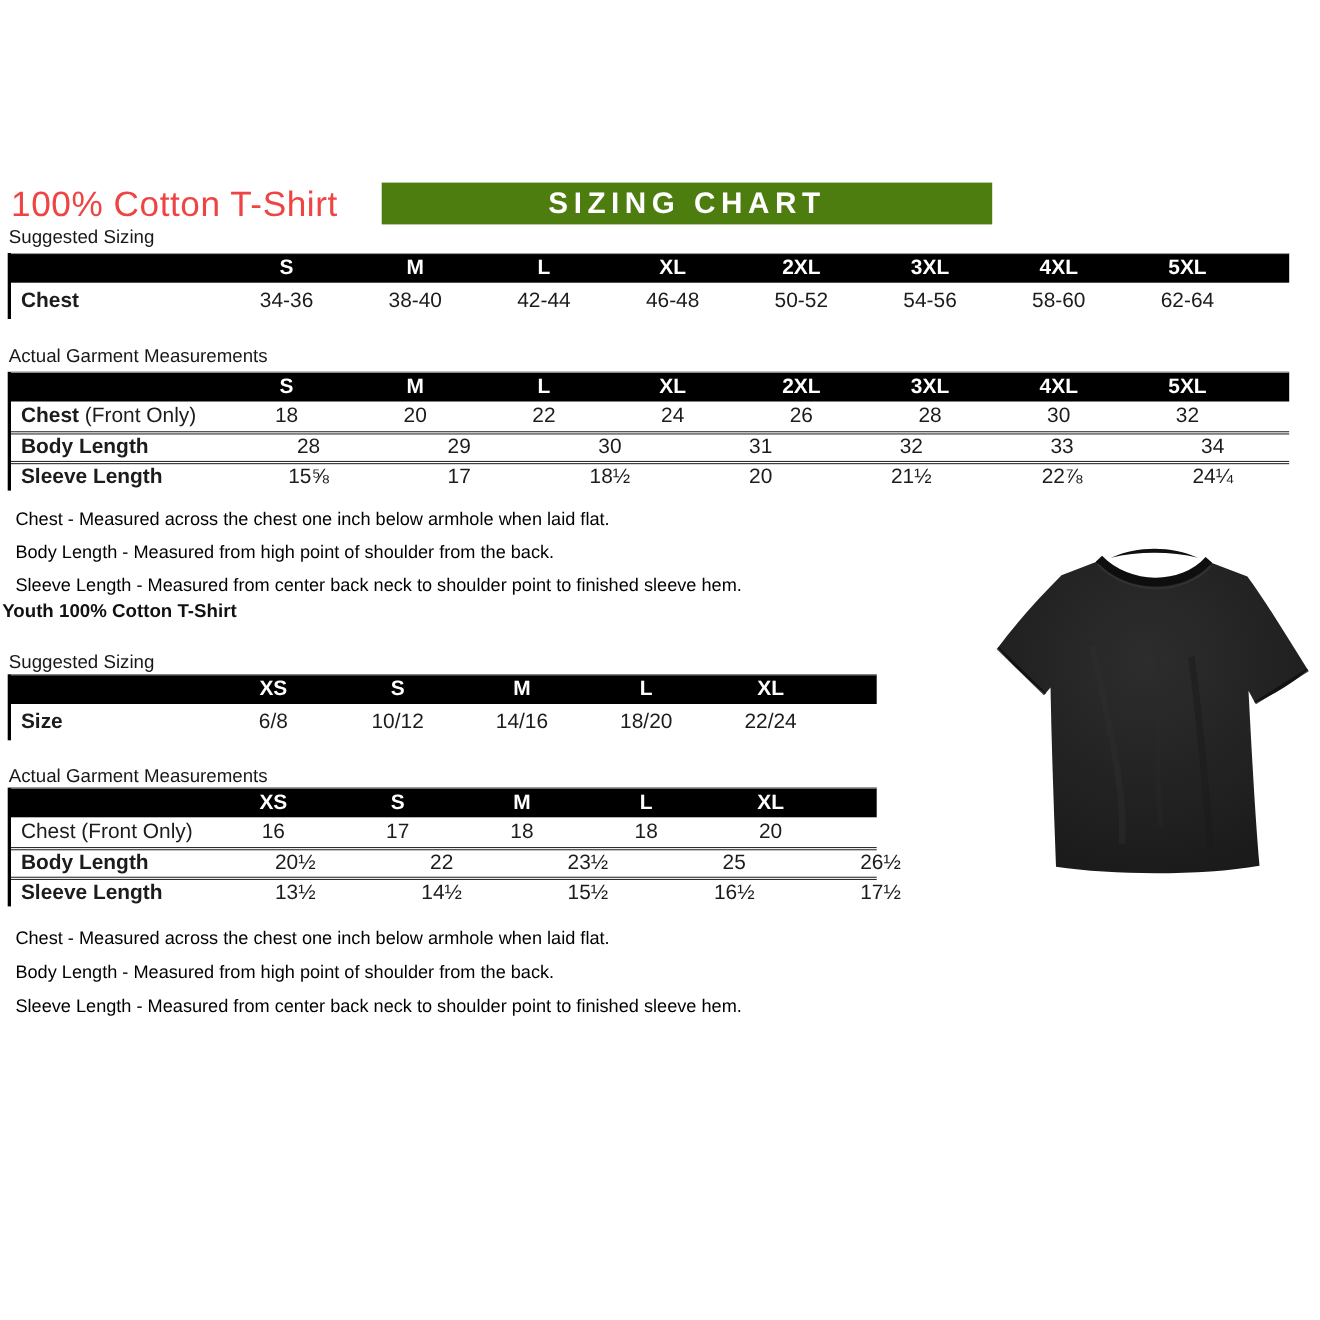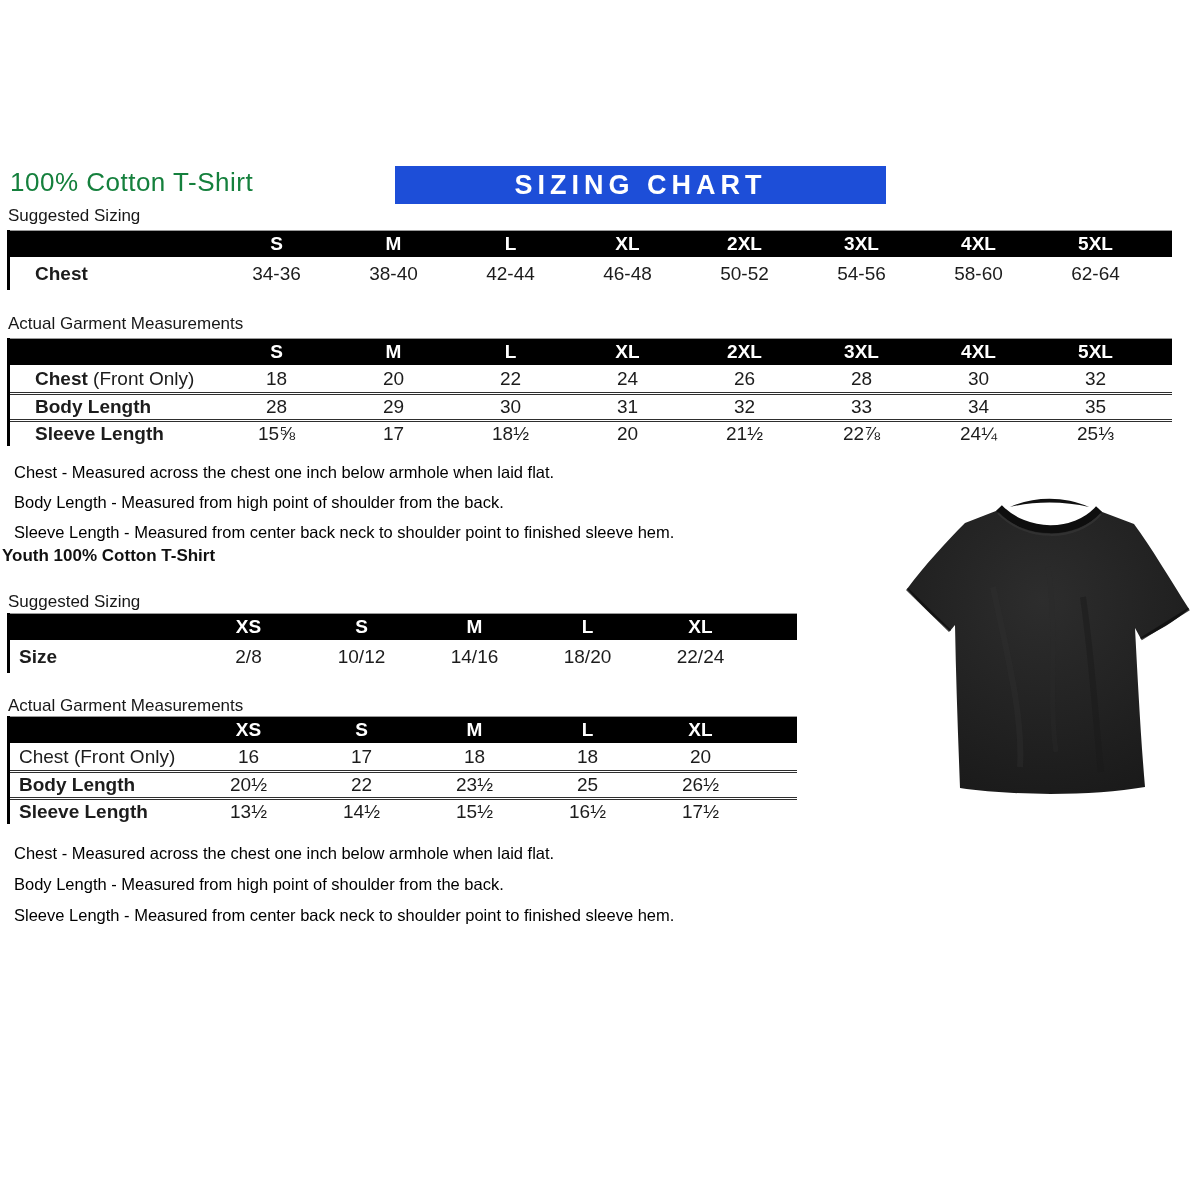--- a/index.html
+++ b/index.html
@@ -1,45 +1,45 @@
 <!DOCTYPE html>
 <html><head>
 <meta charset="utf-8">
 <style>
   * { margin:0; padding:0; box-sizing:border-box; }
   html,body { background:#ffffff; }
   body { font-family:"Liberation Sans","DejaVu Sans",sans-serif; color:#1a1a1a; }
   .page { position:relative; width:1200px; height:1200px; background:#fff; overflow:hidden; }
 
-  .adult-title { position:absolute; left:10px; top:167px; font-size:26px; letter-spacing:.5px; color:#15803d; }
-  .banner { position:absolute; left:347px; top:166px; width:491px; height:38px; background:#1d4ed8;
-            display:flex; align-items:center; justify-content:center;margin-left:48px; }
+  .adult-title { position:absolute; left:10px; top:167px; font-size:32px; letter-spacing:.5px; color:#ef4444; }
+  .banner { position:absolute; left:347px; top:166px; width:555px; height:38px; background:#4d7c0f;
+            display:flex; align-items:center; justify-content:center; }
   .banner span { color:#fff; font-weight:bold; font-size:27px; letter-spacing:5px; }
   .youth-title { position:absolute; left:2px; top:546px; font-size:17px; font-weight:bold; color:#111; }
 
   .section-label { position:absolute; font-size:17px; color:#181818; }
   #adult-sugg-label  { left:8px; top:206px; }
   #adult-act-label   { left:8px; top:314px; }
   #youth-sugg-label  { left:8px; top:592px; }
   #youth-act-label   { left:8px; top:696px; }
 
   .sizing-table { position:absolute; border-left:3px solid #000; }
   #adult-sugg-table { left:7px; top:230px; width:1165px; }
   #adult-act-table  { left:7px; top:338px; width:1165px; }
   #youth-sugg-table { left:7px; top:613px; width:790px; }
   #youth-act-table  { left:7px; top:716px; width:790px; }
 
   .thead { display:flex; background:#000; height:27px; align-items:center; border-top:1px solid #9a9a9a; }
   .thead .cell { color:#fff; font-weight:bold; font-size:19px; }
   .trow { display:flex; align-items:center; height:27px; font-size:19px; color:#1c1c1c; }
   .suggested .trow { height:33px; }
-  .trow + .trow { border-top:3px double #2e2e2e; }
+  .trow + .trow { border-top:3px double #2e2e2e;gap:20px; }
   .cell { text-align:center; flex:0 0 auto; }
   .adult .cell { width:117px; }
-  .adult .label-cell { width:192px;margin-left:16px; }
+  .adult .label-cell { width:192px; }
   .youth .cell { width:113px; }
   .youth .label-cell { width:182px; }
   .label-cell { text-align:left; padding-left:9px; }
   .label-cell .b { font-weight:bold; }
 
   .notes { position:absolute; left:14px; font-size:16.5px; color:#000000; }
   #adult-notes { top:463px; }  #adult-notes div { margin-bottom:11px; }
   #youth-notes { top:844px; }  #youth-notes div { margin-bottom:12px; }
 
   .tshirt-wrap { position:absolute; left:898px; top:497px; width:295px; height:302px; }
@@ -143,21 +143,21 @@
       <div class="thead">
         <div class="cell label-cell"></div>
         <div class="cell">XS</div>
         <div class="cell">S</div>
         <div class="cell">M</div>
         <div class="cell">L</div>
         <div class="cell">XL</div>
       </div>
       <div class="trow">
         <div class="cell label-cell"><span class="b">Size</span></div>
-        <div class="cell">2/8</div>
+        <div class="cell">6/8</div>
         <div class="cell">10/12</div>
         <div class="cell">14/16</div>
         <div class="cell">18/20</div>
         <div class="cell">22/24</div>
       </div>
     </div>
 
   <div class="section-label" id="youth-act-label">Actual Garment Measurements</div>
   <div class="sizing-table actual youth" id="youth-act-table">
       <div class="thead">

